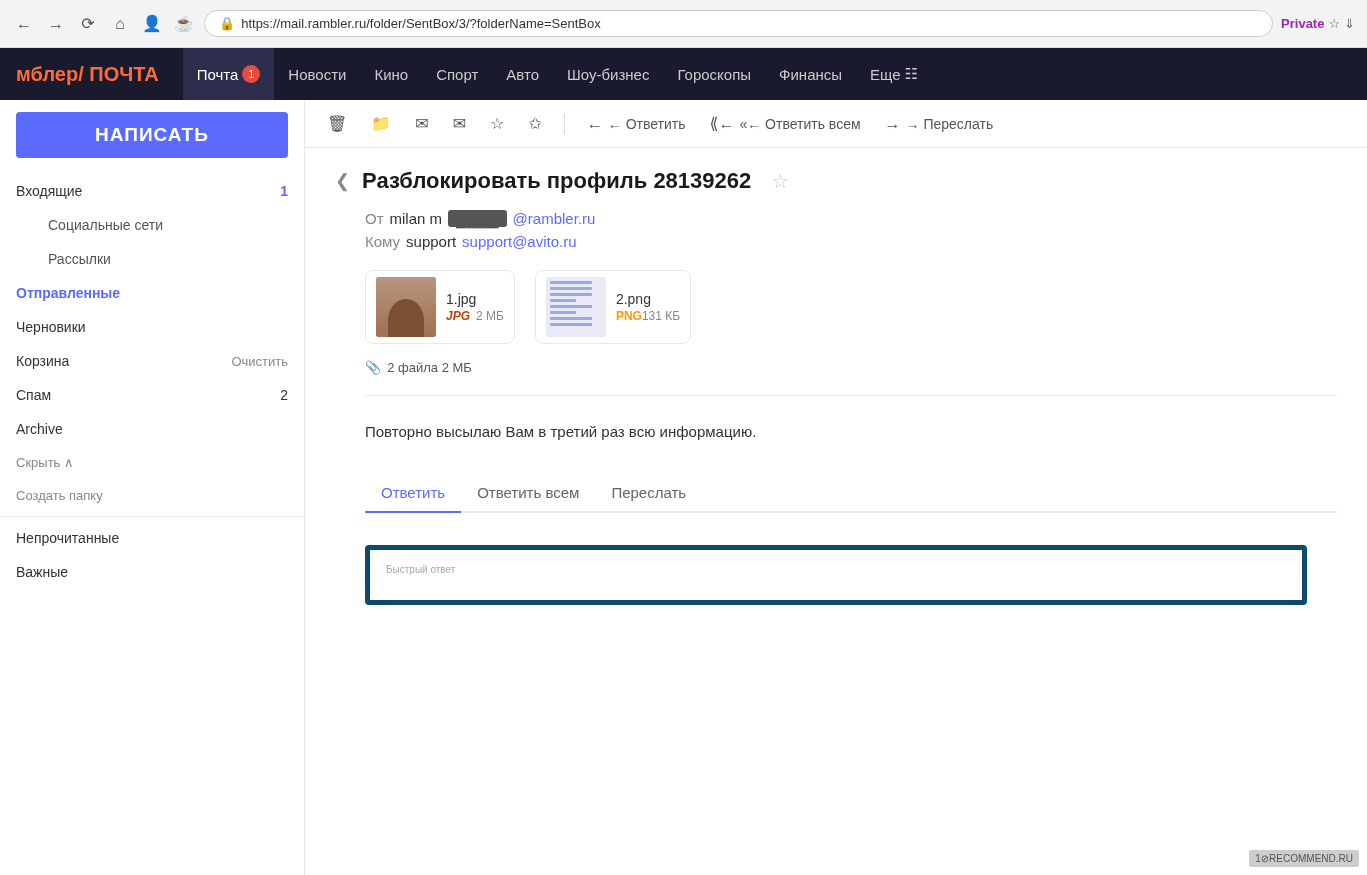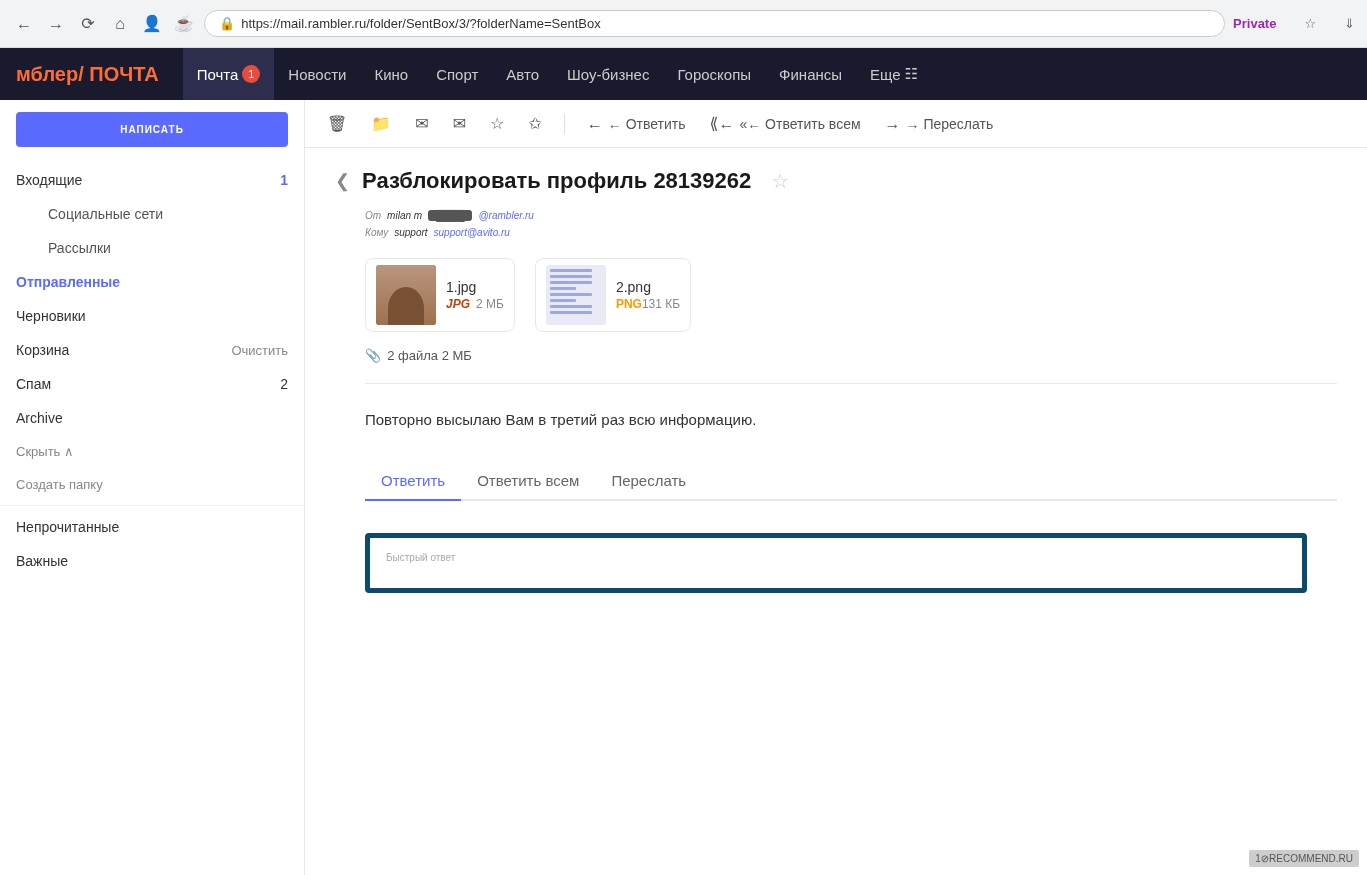--- a/index.html
+++ b/index.html
@@ -26,21 +26,21 @@
       border: 1px solid #ccc;
       border-radius: 20px;
       padding: 5px 14px;
       font-size: 13px;
       color: #333;
       display: flex;
       align-items: center;
       gap: 6px;
     }
     .browser-right {
-      display: flex; gap: 28px;
+      display: flex; gap: 4px;
       font-size: 13px; color: #666;
     }
     .browser-private { color: #9c27b0; font-weight: bold; }
 
     
     .top-nav {
       background: #1a1a2e;
       height: 52px;
       display: flex;
       align-items: center;
@@ -94,21 +94,21 @@
       display: flex;
       flex-direction: column;
     }
     .compose-btn {
       margin: 12px 16px;
       background: #5b6bff;
       color: #fff;
       border: none;
       border-radius: 4px;
       padding: 12px 8px;
-      font-size: 10px;
+      font-size: 19px;
       font-weight: bold;
       letter-spacing: 1px;
       text-align: center;
       cursor: pointer;
       text-transform: uppercase;
     }
     .sidebar-nav { flex: 1; padding: 4px 0; }
     .sidebar-item {
       display: flex;
       align-items: center;
@@ -185,22 +185,21 @@
     }
     .email-meta {
       margin-left: 30px;
       margin-bottom: 20px;
     }
     .email-meta-row {
       display: flex;
       align-items: center;
       gap: 6px;
       margin-bottom: 6px;
-      font-size: 10px;
-      font-style: italic;
+      font-size: 15px;
     }
     .meta-label { color: #888; }
     .meta-name { color: #333; font-weight: 500; }
     .meta-email { color: #5b6bff; }
 
     
     .attachments {
       margin-left: 30px;
       display: flex;
       gap: 20px;

